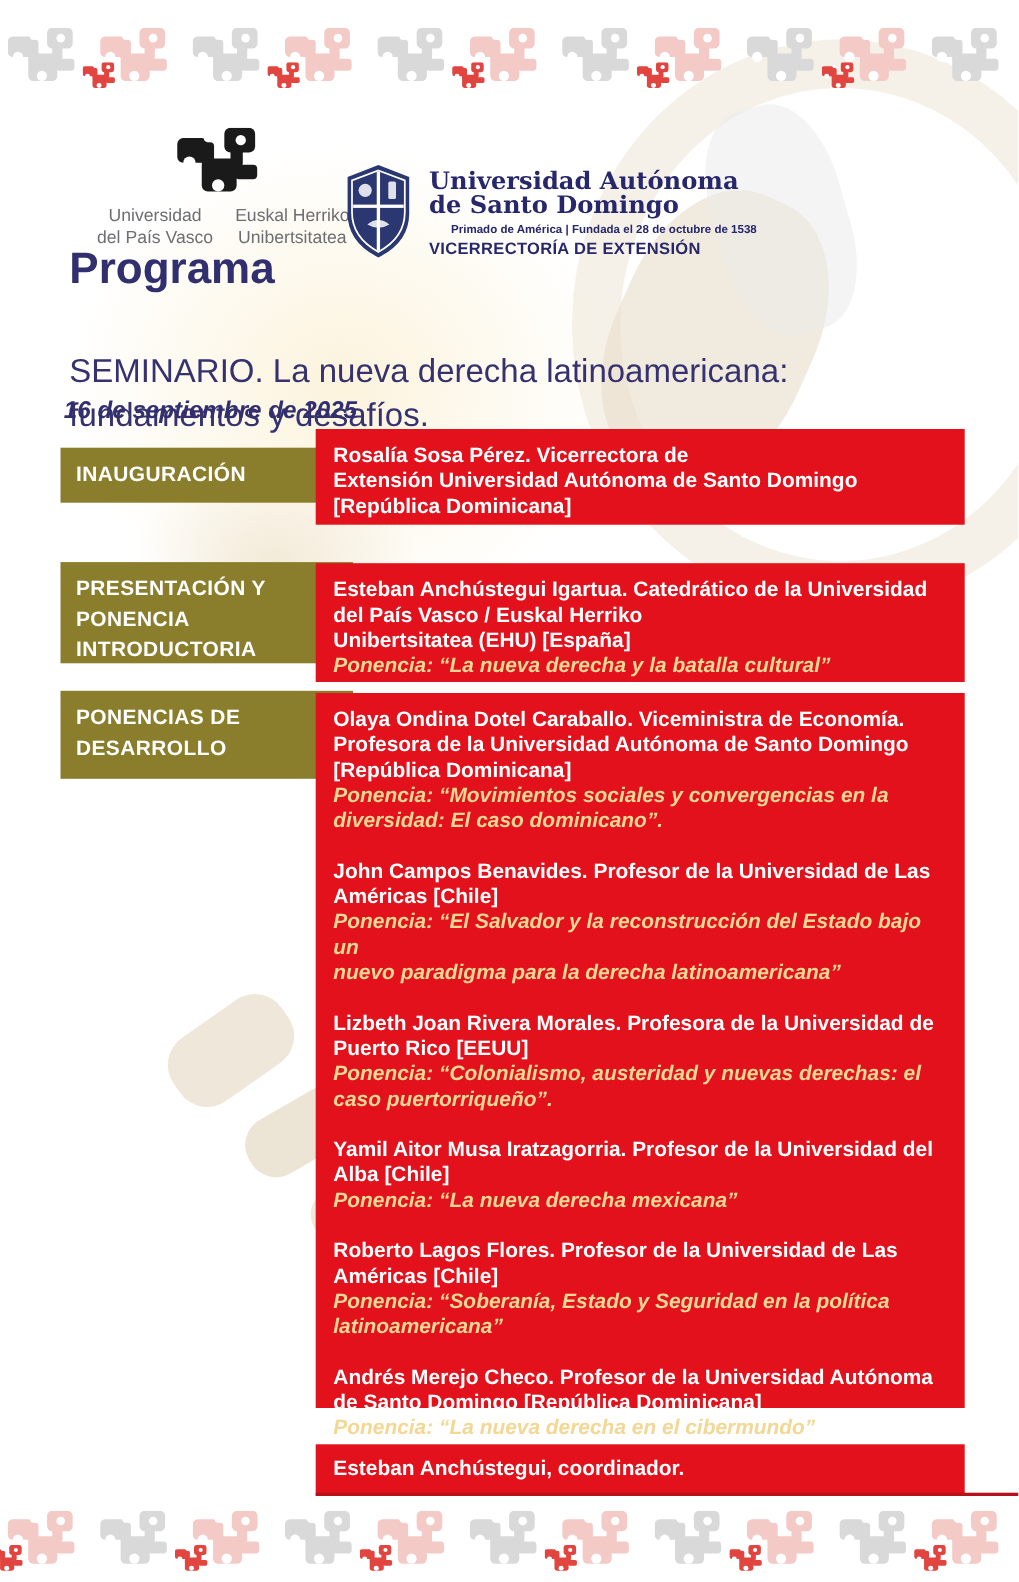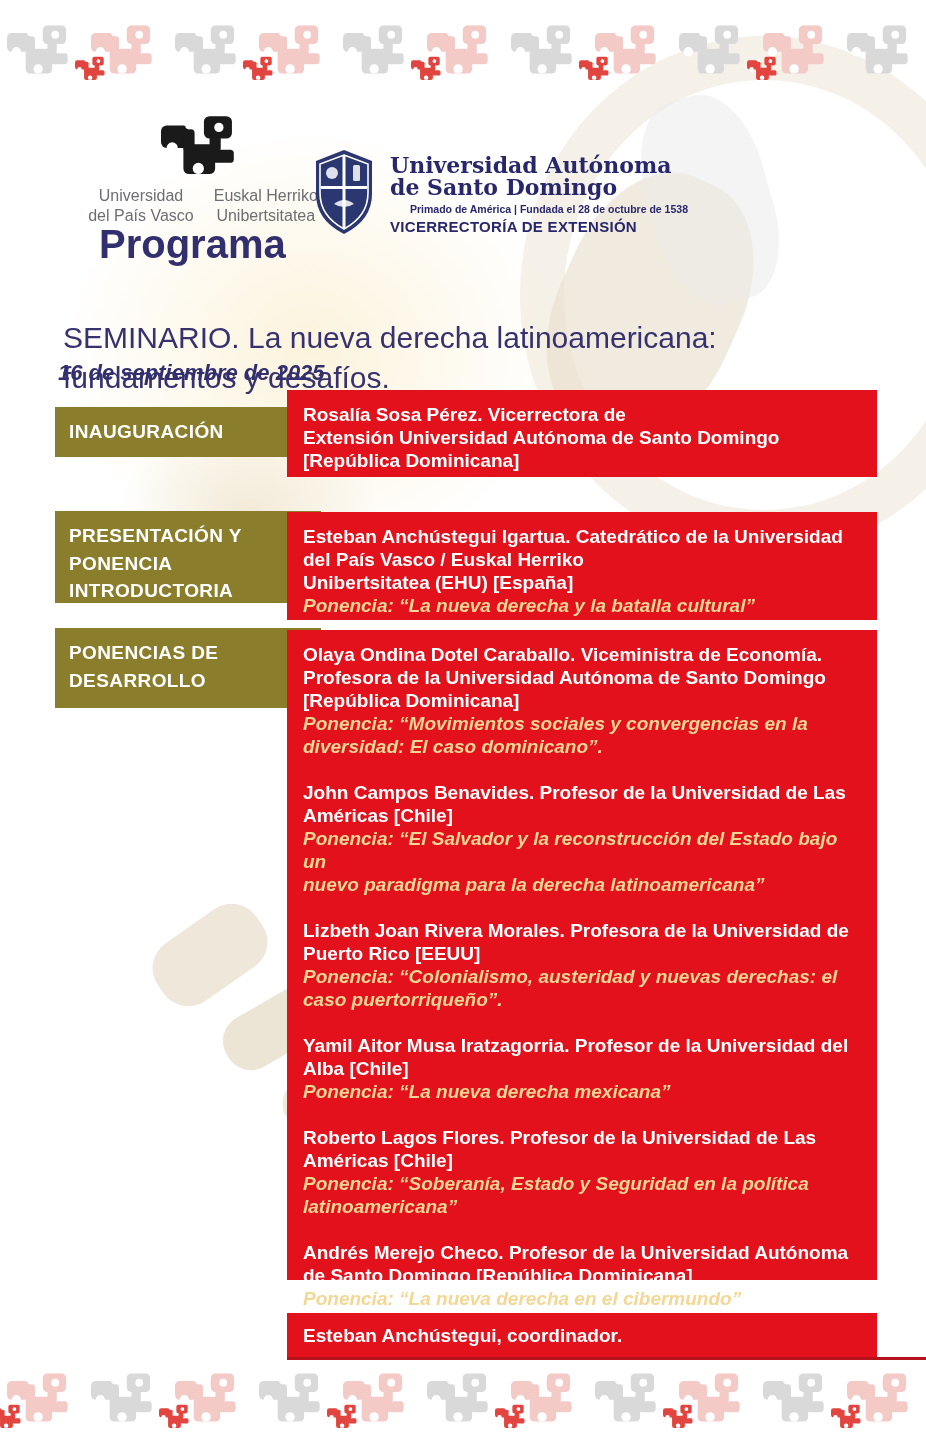--- a/index.html
+++ b/index.html
@@ -30,21 +30,21 @@
   .upv-mark { width:84px; height:62px; }
   .upv-names { display:flex; justify-content:center; gap:20px; margin-top:4px;
                color:#6d6e71; font-size:16px; line-height:1.25; }
   .uasd-block { position:absolute; left:312px; top:131px; z-index:2; display:flex; gap:14px; align-items:flex-start;margin-top:17px; }
   .uasd-crest { width:64px; height:88px; }
   .uasd-texts { padding-top:6px; color:#27276b; }
   .uasd-name { font-family:"DejaVu Serif", serif; font-weight:bold; font-size:22px; line-height:1.0; white-space:pre-line; }
   .uasd-tagline { font-size:10.5px; font-weight:bold; margin-top:5px;padding-left:20px; }
   .uasd-unit { font-size:15px; font-weight:800; letter-spacing:.3px; margin-top:3px; }
   
-  .title { position:absolute; left:63px; top:222px; z-index:2; color:#312f6d; font-size:40px; font-weight:bold;margin-left:36px; }
+  .title { position:absolute; left:63px; top:222px; z-index:2; color:#312f6d; font-size:40px; font-weight:bold; }
   .subtitle { position:absolute; left:63px; top:282px; z-index:2; color:#35326f; font-size:30px; line-height:1.32; white-space:pre-line;margin-top:36px; }
   .date { position:absolute; left:58px; top:360px; z-index:2; color:#312f6d; font-size:22px; font-weight:bold;font-style:italic; }
   
   .row-label { position:absolute; left:55px; width:266px; z-index:2; background:#8a7e2d;
                color:#ffffff; font-size:19px; font-weight:bold; letter-spacing:.4px;
                padding:11px 12px 11px 14px; line-height:1.45; box-sizing:border-box; }
   .red-box { position:absolute; left:287px; width:590px; z-index:2; background:#e2111c;
              color:#ffffff; font-size:19px; font-weight:bold; line-height:23px;
              padding:13px 16px; box-sizing:border-box; }
   .speaker { color:#ffffff; white-space:pre-line; }

